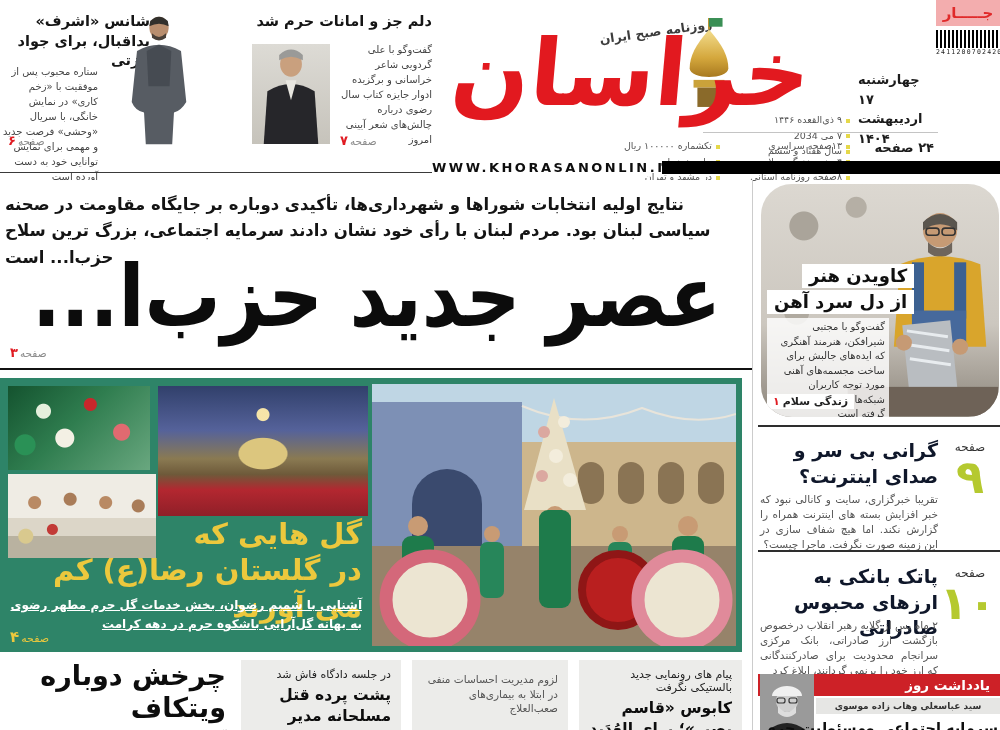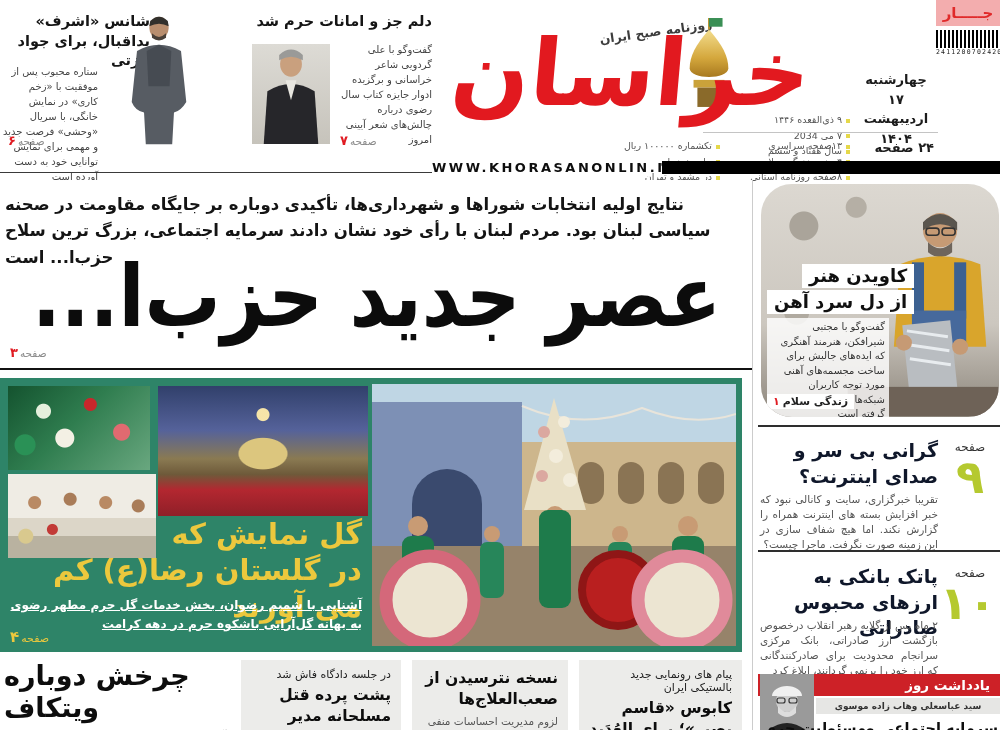--- a/index.html
+++ b/index.html
@@ -25,21 +25,21 @@
   .tab { position:absolute; right:0; top:0; width:64px; height:26px; background:#f3adae; color:#e02a2a;
          font-weight:bold; font-size:15px; line-height:26px; text-align:center; }
   .bc { position:absolute; right:0; top:30px; width:64px; }
   .bc .bars { height:18px; background:repeating-linear-gradient(90deg,#000 0 2px,#fff 2px 4px); }
   .bc .digits { font-size:6.5px; letter-spacing:1.2px; color:#222; text-align:center; font-family:"DejaVu Sans Mono",monospace; }
   .logo-wrap { position:absolute; left:0; top:4px; width:398px; height:152px; }
   .tagline { position:absolute; right:118px; top:20px; transform:rotate(-8deg); font-size:12.5px; font-weight:bold; color:#3d3d3d; direction:rtl; }
   .dome { position:absolute; right:92px; top:12px; width:58px; height:92px; }
   .logo-txt { position:absolute; left:0; top:26px; width:100%; text-align:center; font-size:92px; line-height:0.95;
               font-weight:bold; color:#e2191f; transform:skewX(-5deg); direction:rtl; }
-  .dateb { position:absolute; right:66px; top:70px; width:76px; direction:rtl; text-align:center;
+  .dateb { position:absolute; right:66px; top:70px; width:76px; direction:rtl; text-align:left;
            font-weight:bold; font-size:13px; line-height:1.5; color:#1c1c1c; }
   .pages-total { position:absolute; right:66px; top:140px; direction:rtl; font-weight:bold; font-size:13px; color:#1c1c1c; }
   .mast-div { position:absolute; right:62px; top:132px; width:235px; height:1px; background:#c4c4c4; }
   .ilist { position:absolute; direction:rtl; list-style:none; font-size:9.5px; line-height:1.65; color:#555; text-align:right; }
   .ilist li::before { content:""; display:inline-block; width:4px; height:4px; background:#e5d84a; margin-left:4px; vertical-align:middle; }
   .i1 { right:150px; top:72px; width:118px;margin-top:40px; }
   .i2 { right:150px; top:138px; width:118px; }
   .i3 { right:280px; top:138px; width:112px; }
   .urlrow { position:absolute; left:0; bottom:0; width:100%; height:17px; }
   .url { position:absolute; left:0; bottom:1px; direction:ltr; font-weight:bold; font-size:13px; letter-spacing:2.5px; color:#0e0e0e; }
@@ -119,21 +119,21 @@
   .gtitle .l { font-weight:bold; font-size:29px; line-height:1.25; color:#ecc83d; }
   .gsub { position:absolute; left:0; top:218px; width:368px; padding-right:6px; direction:rtl; text-align:right;
           font-weight:bold; font-size:12px; line-height:1.55; color:#fff;text-decoration:underline; }
   .gpref { position:absolute; left:10px; bottom:6px; direction:rtl; font-size:11px; color:#ecc83d; }
   .gpref .num { font-size:15px; font-weight:bold; padding-right:2px; }
 
   
   .brow { position:absolute; left:0; top:660px; width:742px; height:70px; display:flex; gap:11px; }
   .bbox { height:90px; }
   .bA { width:230px; background:#fff; padding:0 4px; }
-  .bA .bt { direction:rtl; text-align:left; font-weight:bold; font-size:27px; color:#0d0d0d; line-height:1.2; }
+  .bA .bt { direction:rtl; text-align:right; font-weight:bold; font-size:27px; color:#0d0d0d; line-height:1.2; }
   .bA .bd { direction:rtl; text-align:justify; font-size:10.5px; line-height:1.5; color:#444; margin-top:3px; }
   .gray { background:#ececea; padding:8px 10px; }
   .bB { width:160px; } .bC { width:156px; } .bD { flex:1; }
   .kick { direction:rtl; text-align:right; font-size:11px; color:#222; }
   .btit { direction:rtl; text-align:right; font-weight:bold; font-size:15.5px; line-height:1.35; color:#0d0d0d; margin-top:4px; }
   .bbody { direction:rtl; text-align:right; font-size:10.5px; line-height:1.4; color:#555; margin-top:4px; }
 </style>
 </head>
 <body>
 
@@ -349,42 +349,41 @@
             <rect x="108" y="158" width="24" height="56" rx="7" fill="#27865a"></rect>
           <circle cx="248" cy="150" r="8" fill="#c89b74"></circle>
             <rect x="236" y="158" width="24" height="56" rx="7" fill="#27865a"></rect>
         </g>
         <circle cx="58" cy="216" r="44" fill="#ece5d2" stroke="#d4687a" stroke-width="13"></circle>
         <circle cx="246" cy="206" r="36" fill="#b91f1f" stroke="#8f1616" stroke-width="8"></circle>
         <circle cx="310" cy="216" r="44" fill="#ece5d2" stroke="#e08a9a" stroke-width="13"></circle>
       </svg>
     </div>
     <div class="gtitle">
-      <div class="l">گل نمایش که</div>
+      <div class="l">گل هایی که</div>
       <div class="l">در گلستان رضا(ع) کم می آورند</div>
     </div>
     <div class="gsub">آشنایی با شمیم رضوان، بخش خدمات گل حرم مطهر رضوی به بهانه گل‌آرایی باشکوه حرم در دهه کرامت</div>
     <div class="gpref">
       <span>صفحه</span><span class="num">۴</span>
     </div>
   </div>
 
   <div class="brow">
     <div class="bbox bA">
       <div class="bt">چرخش دوباره ویتکاف</div>
       <div class="bd">آمریکایی ها دست از زیاده خواهی خود کشیده و قرار است در چارچوب تعریف شده در دور چهارم مذاکرات با ایران حاضر شوند؟</div>
     </div>
     <div class="bbox gray bB">
       <div class="kick">در جلسه دادگاه فاش شد</div>
       <div class="btit">پشت پرده قتل مسلحانه مدیر موقوفه عادل شاهی!</div>
     </div>
     <div class="bbox gray bC">
-      <div class="btit" style="margin-top:0;">نسخه نترسیدن از صعب‌العلاج‌ها</div>
       <div class="bbody">لزوم مدیریت احساسات منفی در ابتلا به بیماری‌های صعب‌العلاج</div>
 
     </div>
     <div class="bbox gray bD">
-      <div class="kick">پیام های رونمایی جدید بالستیکی ایران</div>
+      <div class="kick">پیام های رونمایی جدید بالستیکی نگرفت</div>
       <div class="btit">کابوس «قاسم بصیر»؛ برای العُدَید و دیگو گارسیا</div>
     </div>
   </div>
 
 </div>
 
 </body></html>

